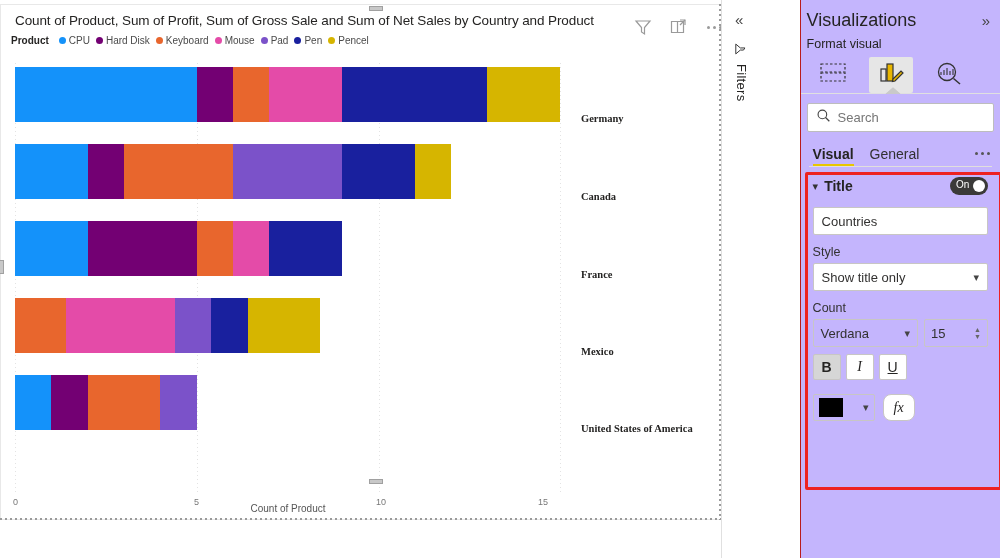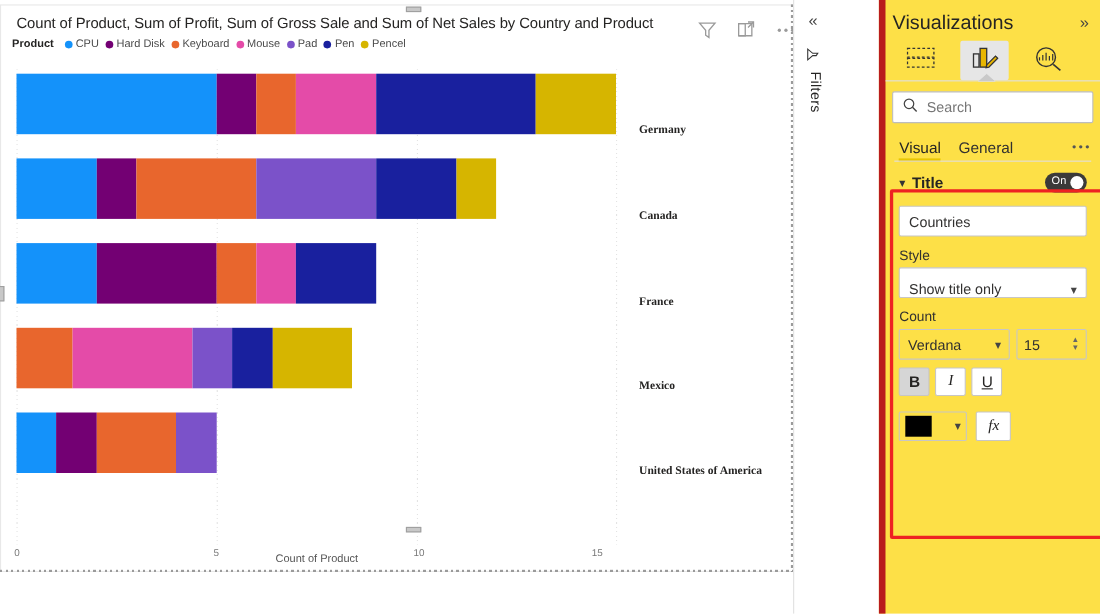--- a/index.html
+++ b/index.html
@@ -114,22 +114,22 @@
     display: flex; flex-direction: column; align-items: center; gap: 6px;
     cursor: pointer;
   }
   .filters-strip .fico { transform: rotate(-90deg); }
   .filters-text {
     writing-mode: vertical-rl; font-size: 13px; color: #252423;
     letter-spacing: 0.3px;
   }
 
   .viz-panel {
-    width: 207px; height: 558px; background: #fde047;
-    border-left: 6px solid #b91c1c; position: relative; margin-left: 32px;
+    width: 207px; height: 558px; background: #c4b5fd;
+    border-left: 1px solid #b91c1c; position: relative; margin-left: 32px;
   }
   .viz-header {
     display: flex; align-items: center; justify-content: space-between;
     padding: 10px 10px 0 6px;
   }
   .viz-title { font-size: 18px; color: #252423; }
   .expand-ico { font-size: 15px; color: #444; cursor: pointer; }
   .format-visual-label {
     font-size: 12.5px; color: #252423; padding: 6px 0 0 6px;
   }
@@ -178,21 +178,21 @@
   }
 
   .subtabs {
     display: flex; align-items: center; gap: 16px;
     padding: 10px 10px 0 12px; position: relative;
   }
   .subtab {
     font-size: 14px; color: #323130; cursor: pointer;
     padding-bottom: 5px; position: relative;
   }
-  .subtab.active { font-weight: normal; color: #252423; }
+  .subtab.active { font-weight: bold; color: #252423; }
   .subtab.active::after {
     content: ""; position: absolute; left: 0; right: 0; bottom: 0;
     height: 3px; background: #e8c600;
   }
   .subtab-dots {
     margin-left: auto; display: flex; gap: 3px; align-items: center;
     padding-bottom: 6px; cursor: pointer;
   }
   .subtab-dots i { width: 3px; height: 3px; border-radius: 50%; background: #555; }
   .subtabs-rule {
@@ -218,21 +218,21 @@
   .toggle-knob { width: 12px; height: 12px; border-radius: 50%; background: #fff; }
 
   .field-label { font-size: 12.5px; color: #323130; margin-bottom: 4px; }
   .text-input, .select-input {
     width: 100%; height: 28px; border: 1px solid #c8c6c4; border-radius: 2px;
     font-size: 13px; color: #323130; padding: 0 8px; background: #fff;
     font-family: "Liberation Sans", sans-serif; outline: none;
     display: flex; align-items: center; justify-content: space-between;
     margin-bottom: 10px;
   }
-  .select-input { cursor: pointer; align-items: flex-end; }
+  .select-input { cursor: pointer; }
   .sel-chev { color: #444; font-size: 11px; }
 
   .font-row { display: flex; gap: 6px; margin-bottom: 7px; }
   .font-name {
     flex: 1 1 auto; height: 28px; border: 1px solid #c8c6c4; border-radius: 2px;
     display: flex; align-items: center; justify-content: space-between;
     padding: 0 7px; font-size: 13px; color: #323130; cursor: pointer;
   }
   .font-size {
     width: 64px; height: 28px; border: 1px solid #c8c6c4; border-radius: 2px;
@@ -253,21 +253,21 @@
   .style-u { text-decoration: underline; }
 
   .color-row { display: flex; gap: 8px; align-items: center; }
   .color-picker {
     width: 62px; height: 27px; border: 1px solid #c8c6c4; border-radius: 2px;
     display: flex; align-items: center; justify-content: space-between;
     padding: 0 5px; cursor: pointer;
   }
   .color-swatch { width: 24px; height: 19px; display: block; }
   .fx-btn {
-    width: 32px; height: 27px; border: 1px solid #c8c6c4; border-radius: 2px;
+    width: 32px; height: 27px; border: 1px solid #c8c6c4; border-radius: 8px;
     display: flex; align-items: center; justify-content: center;
     font-size: 14px; font-style: italic; color: #252423;
     font-family: "Liberation Serif", serif; cursor: pointer; background: #fff;
   }
 </style>
 </head>
 <body>
 
 <div id="app">
 
@@ -407,20 +407,21 @@
     </div>
   </div>
 
   <div class="viz-panel">
 
     <div class="viz-header">
       <span class="viz-title">Visualizations</span>
       <span class="expand-ico">»</span>
     </div>
 
+    <div class="format-visual-label">Format visual</div>
 
     <div class="viz-tabs">
       <div class="viz-tab-btn">
         <span>
           <svg width="26" height="22" viewBox="0 0 26 22">
             <rect x="1" y="2" width="24" height="8" fill="none" stroke="#333" stroke-width="1.2" stroke-dasharray="2.5,2"></rect>
             <rect x="1" y="11" width="24" height="8" fill="none" stroke="#333" stroke-width="1.2" stroke-dasharray="2.5,2"></rect>
           </svg>
         </span>
       </div>

